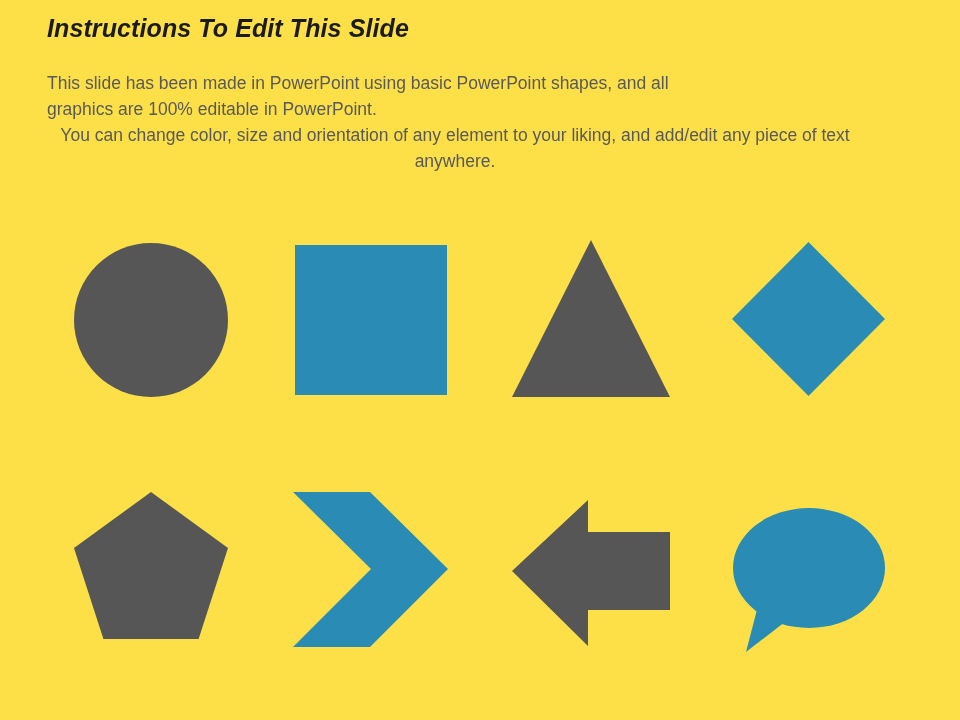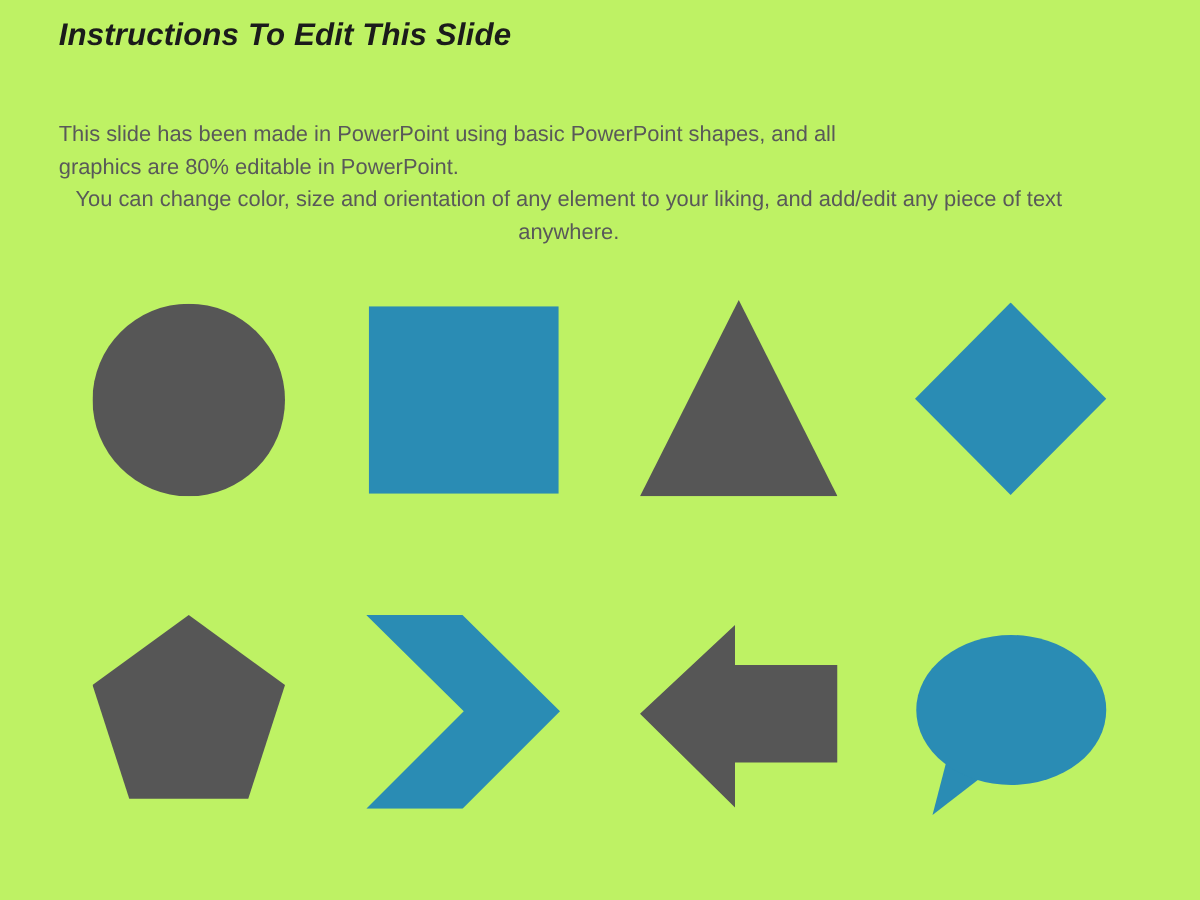--- a/index.html
+++ b/index.html
@@ -81,28 +81,28 @@
   #cell-diamond  { left: 732px; top: 242px; width: 153px; height: 154px; }
   
   #cell-pentagon { left: 74px;  top: 492px; width: 154px; height: 154px; }
   #cell-chevron  { left: 293px; top: 492px; width: 155px; height: 155px; }
   #cell-arrow    { left: 512px; top: 500px; width: 158px; height: 150px; }
   #cell-bubble   { left: 730px; top: 506px; width: 158px; height: 150px; }
 </style>
 </head>
 <body>
 
-<div class="slide" style="background: #bef264; padding-left: 16px;">
+<div class="slide" style="background: #fde047; padding-left: 16px;">
 
   <div class="title" style="color: rgb(27, 27, 27);">Instructions To Edit This Slide</div>
 
-  <div class="body-copy" style="color: rgb(89, 89, 89); margin-top: 24px;">
+  <div class="body-copy" style="color: rgb(89, 89, 89);">
     <p class="para-justify">
       <span>This slide has been made in PowerPoint using basic PowerPoint shapes, and all</span>
-      <span class="lastline">graphics are 80% editable in PowerPoint.</span>
+      <span class="lastline">graphics are 100% editable in PowerPoint.</span>
     </p>
     <p class="para-left">You can change color, size and orientation of any element to your liking, and add/edit any piece of text anywhere.</p>
   </div>
 
   <div class="shapes-layer">
 
     <div class="shape-cell" id="cell-circle">
       <svg class="shape-svg" width="154" height="154" viewBox="0 0 154 154" aria-hidden="true">
         <circle cx="77" cy="77" r="77" fill="#565656"></circle>
       </svg>

